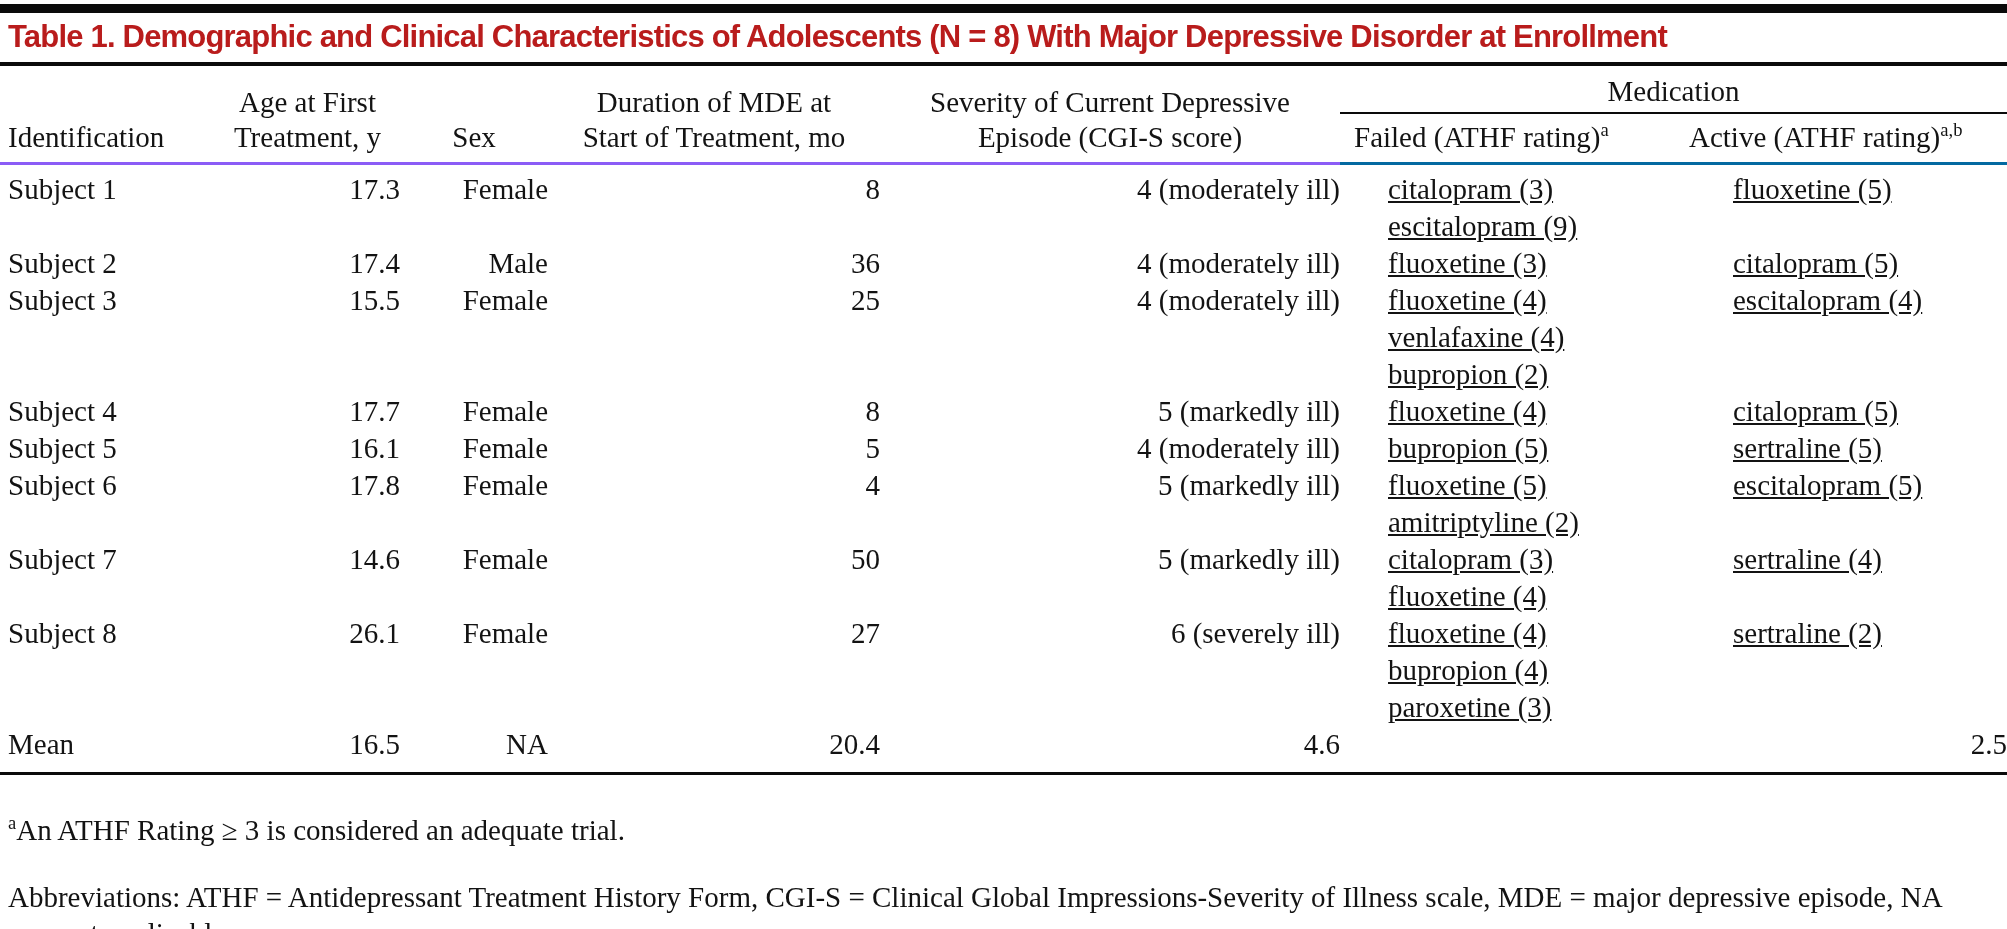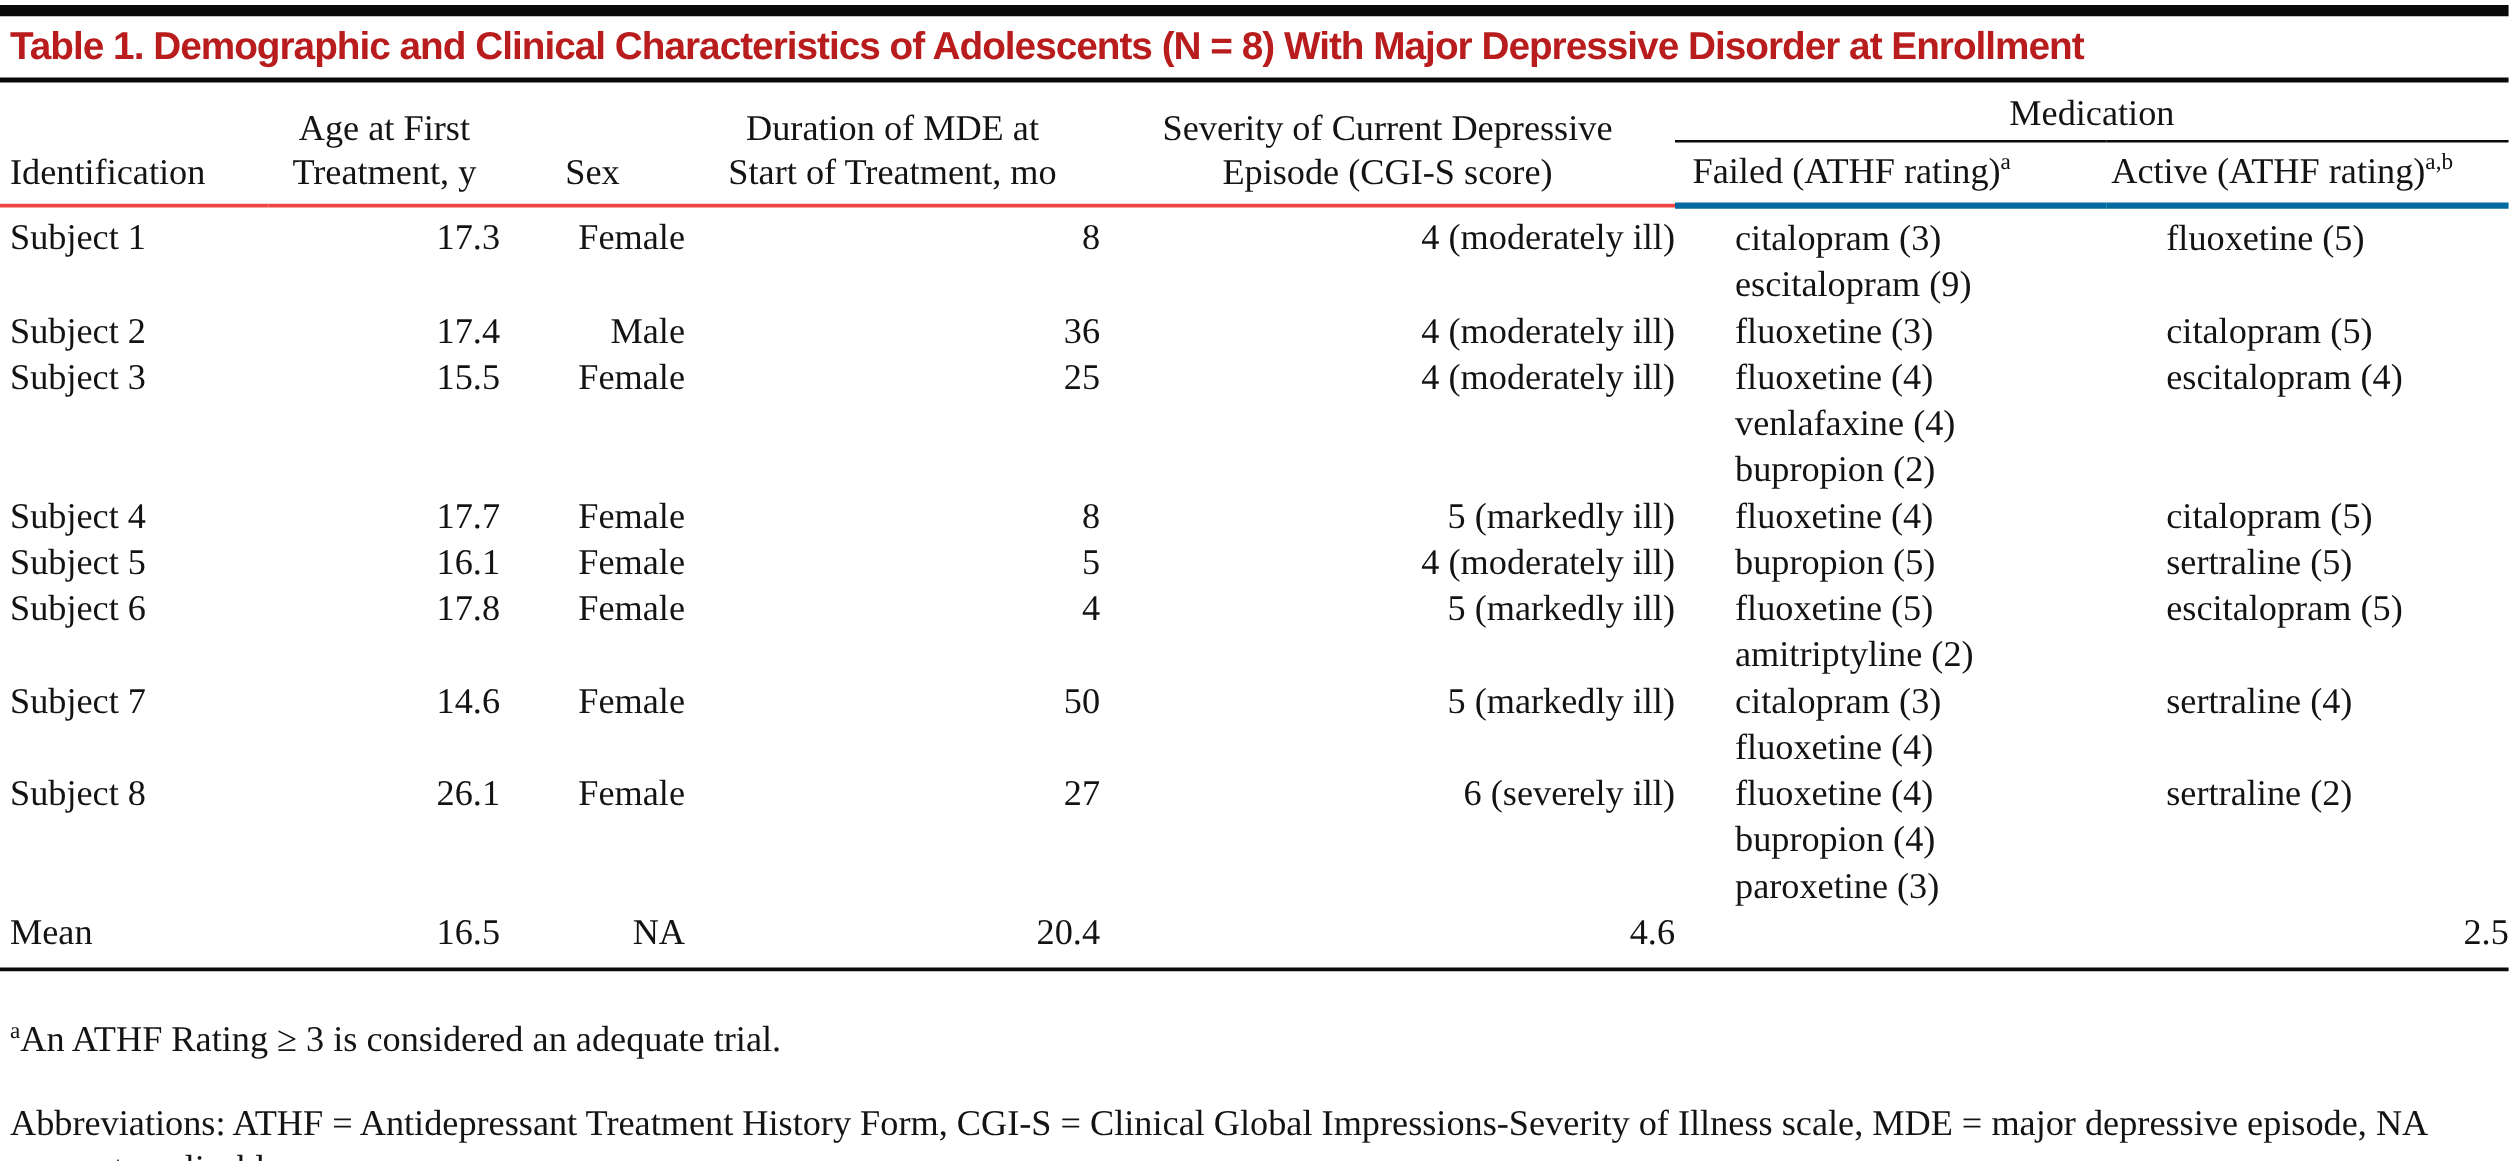--- a/index.html
+++ b/index.html
@@ -49,44 +49,44 @@
   th.span-top {
     text-align: center;
     vertical-align: bottom;
     padding-top: 8px;
     padding-bottom: 3px;
     border-bottom: 2px solid #0a0a0a;
   }
   th.rspan {
     vertical-align: bottom;
     padding-bottom: 7px;
-    border-bottom: 3px solid #ef4444;
+    border-bottom: 3px solid #8b5cf6;
   }
   th.h-left   { text-align: left;  padding-left: 8px; }
   th.h-center { text-align: center; }
   tr.hrow2 th {
     text-align: left;
     vertical-align: bottom;
     padding-top: 6px;
     padding-bottom: 7px;
-    border-bottom: 5px solid #0369a1;
+    border-bottom: 3px solid #0369a1;
   }
   th.h-failed { padding-left: 14px; }
   th.h-active { padding-left: 4px; }
   sup { font-size: 64%; line-height: 0; }
 
   tbody td {
     vertical-align: top;
     line-height: 37px;
     padding: 0;
   }
   tbody.rows-body tr:first-child td { padding-top: 6px; }
   td.c-id     { text-align: left; padding-left: 8px; }
   td.c-center { text-align: right; }
-  td.c-med    { text-align: left; padding-left: 48px; }
+  td.c-med    { text-align: left; padding-left: 48px; text-decoration: underline; }
   .med-line   { line-height: 37px; }
   tbody.mean-body td { padding-bottom: 9px; }
 
   .footnotes {
     border-top: 3px solid #0a0a0a;
     padding-top: 6px;
     font-size: 29px;
     line-height: 36px;
     color: #131313;
   }

